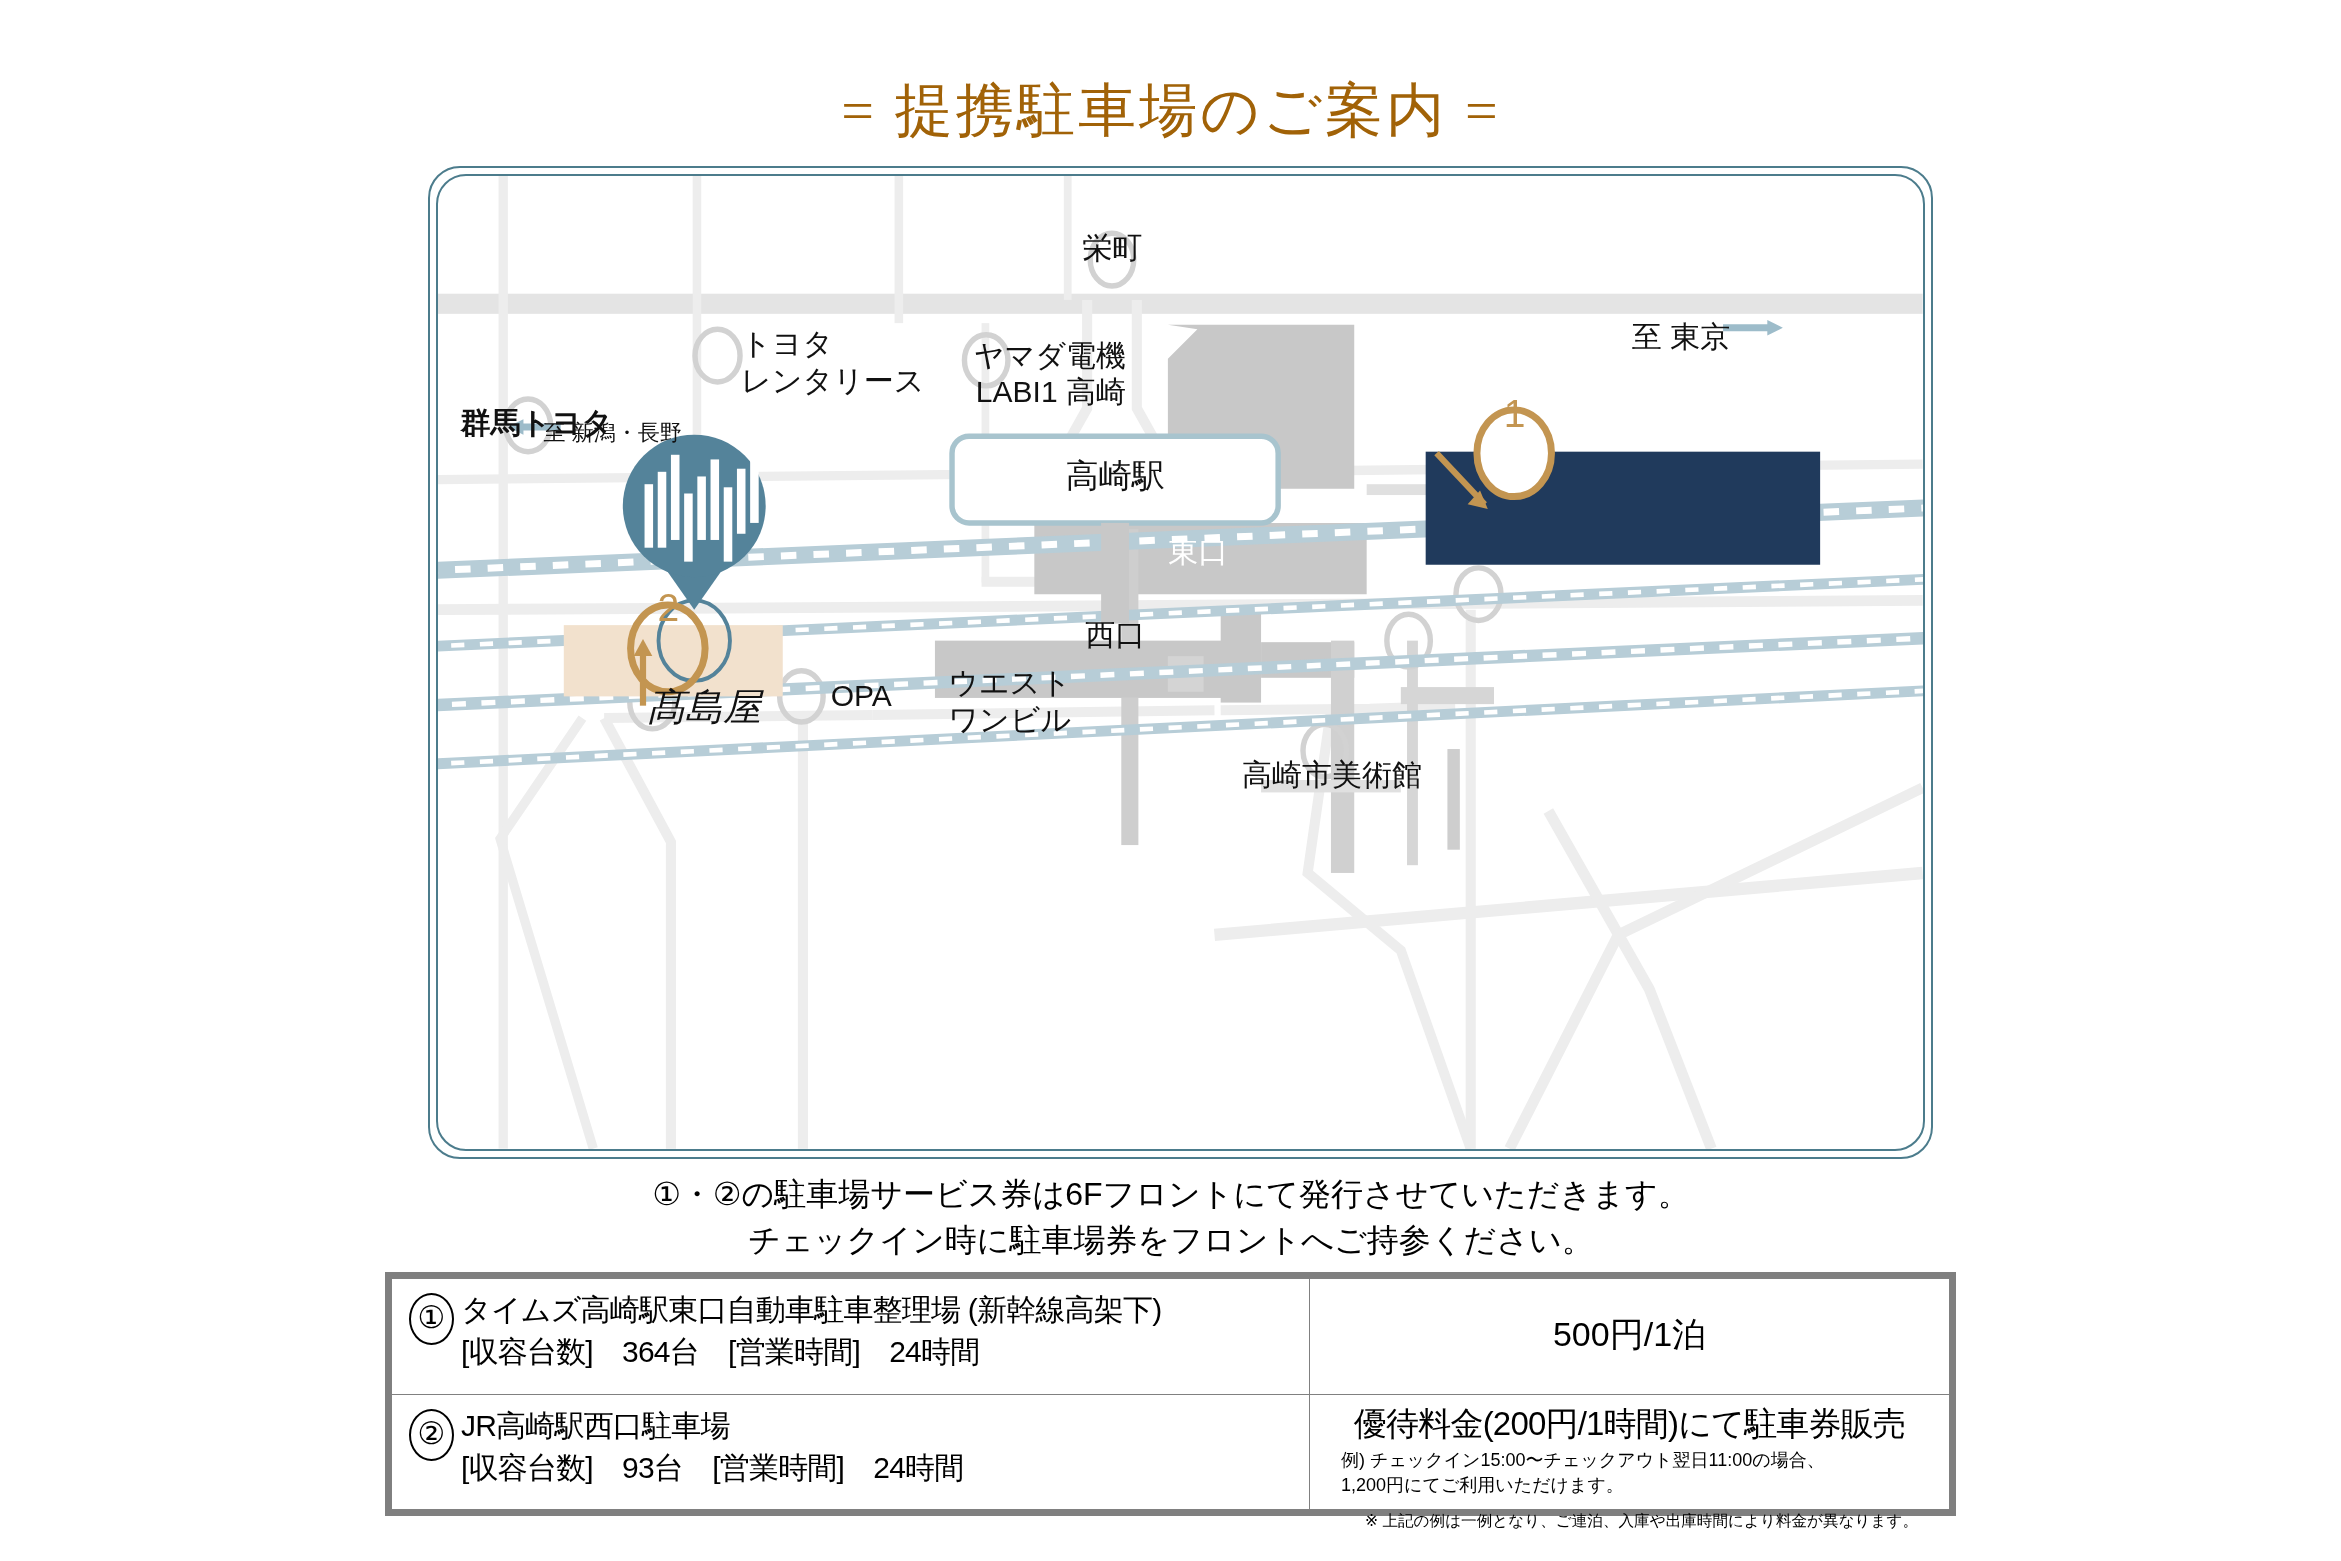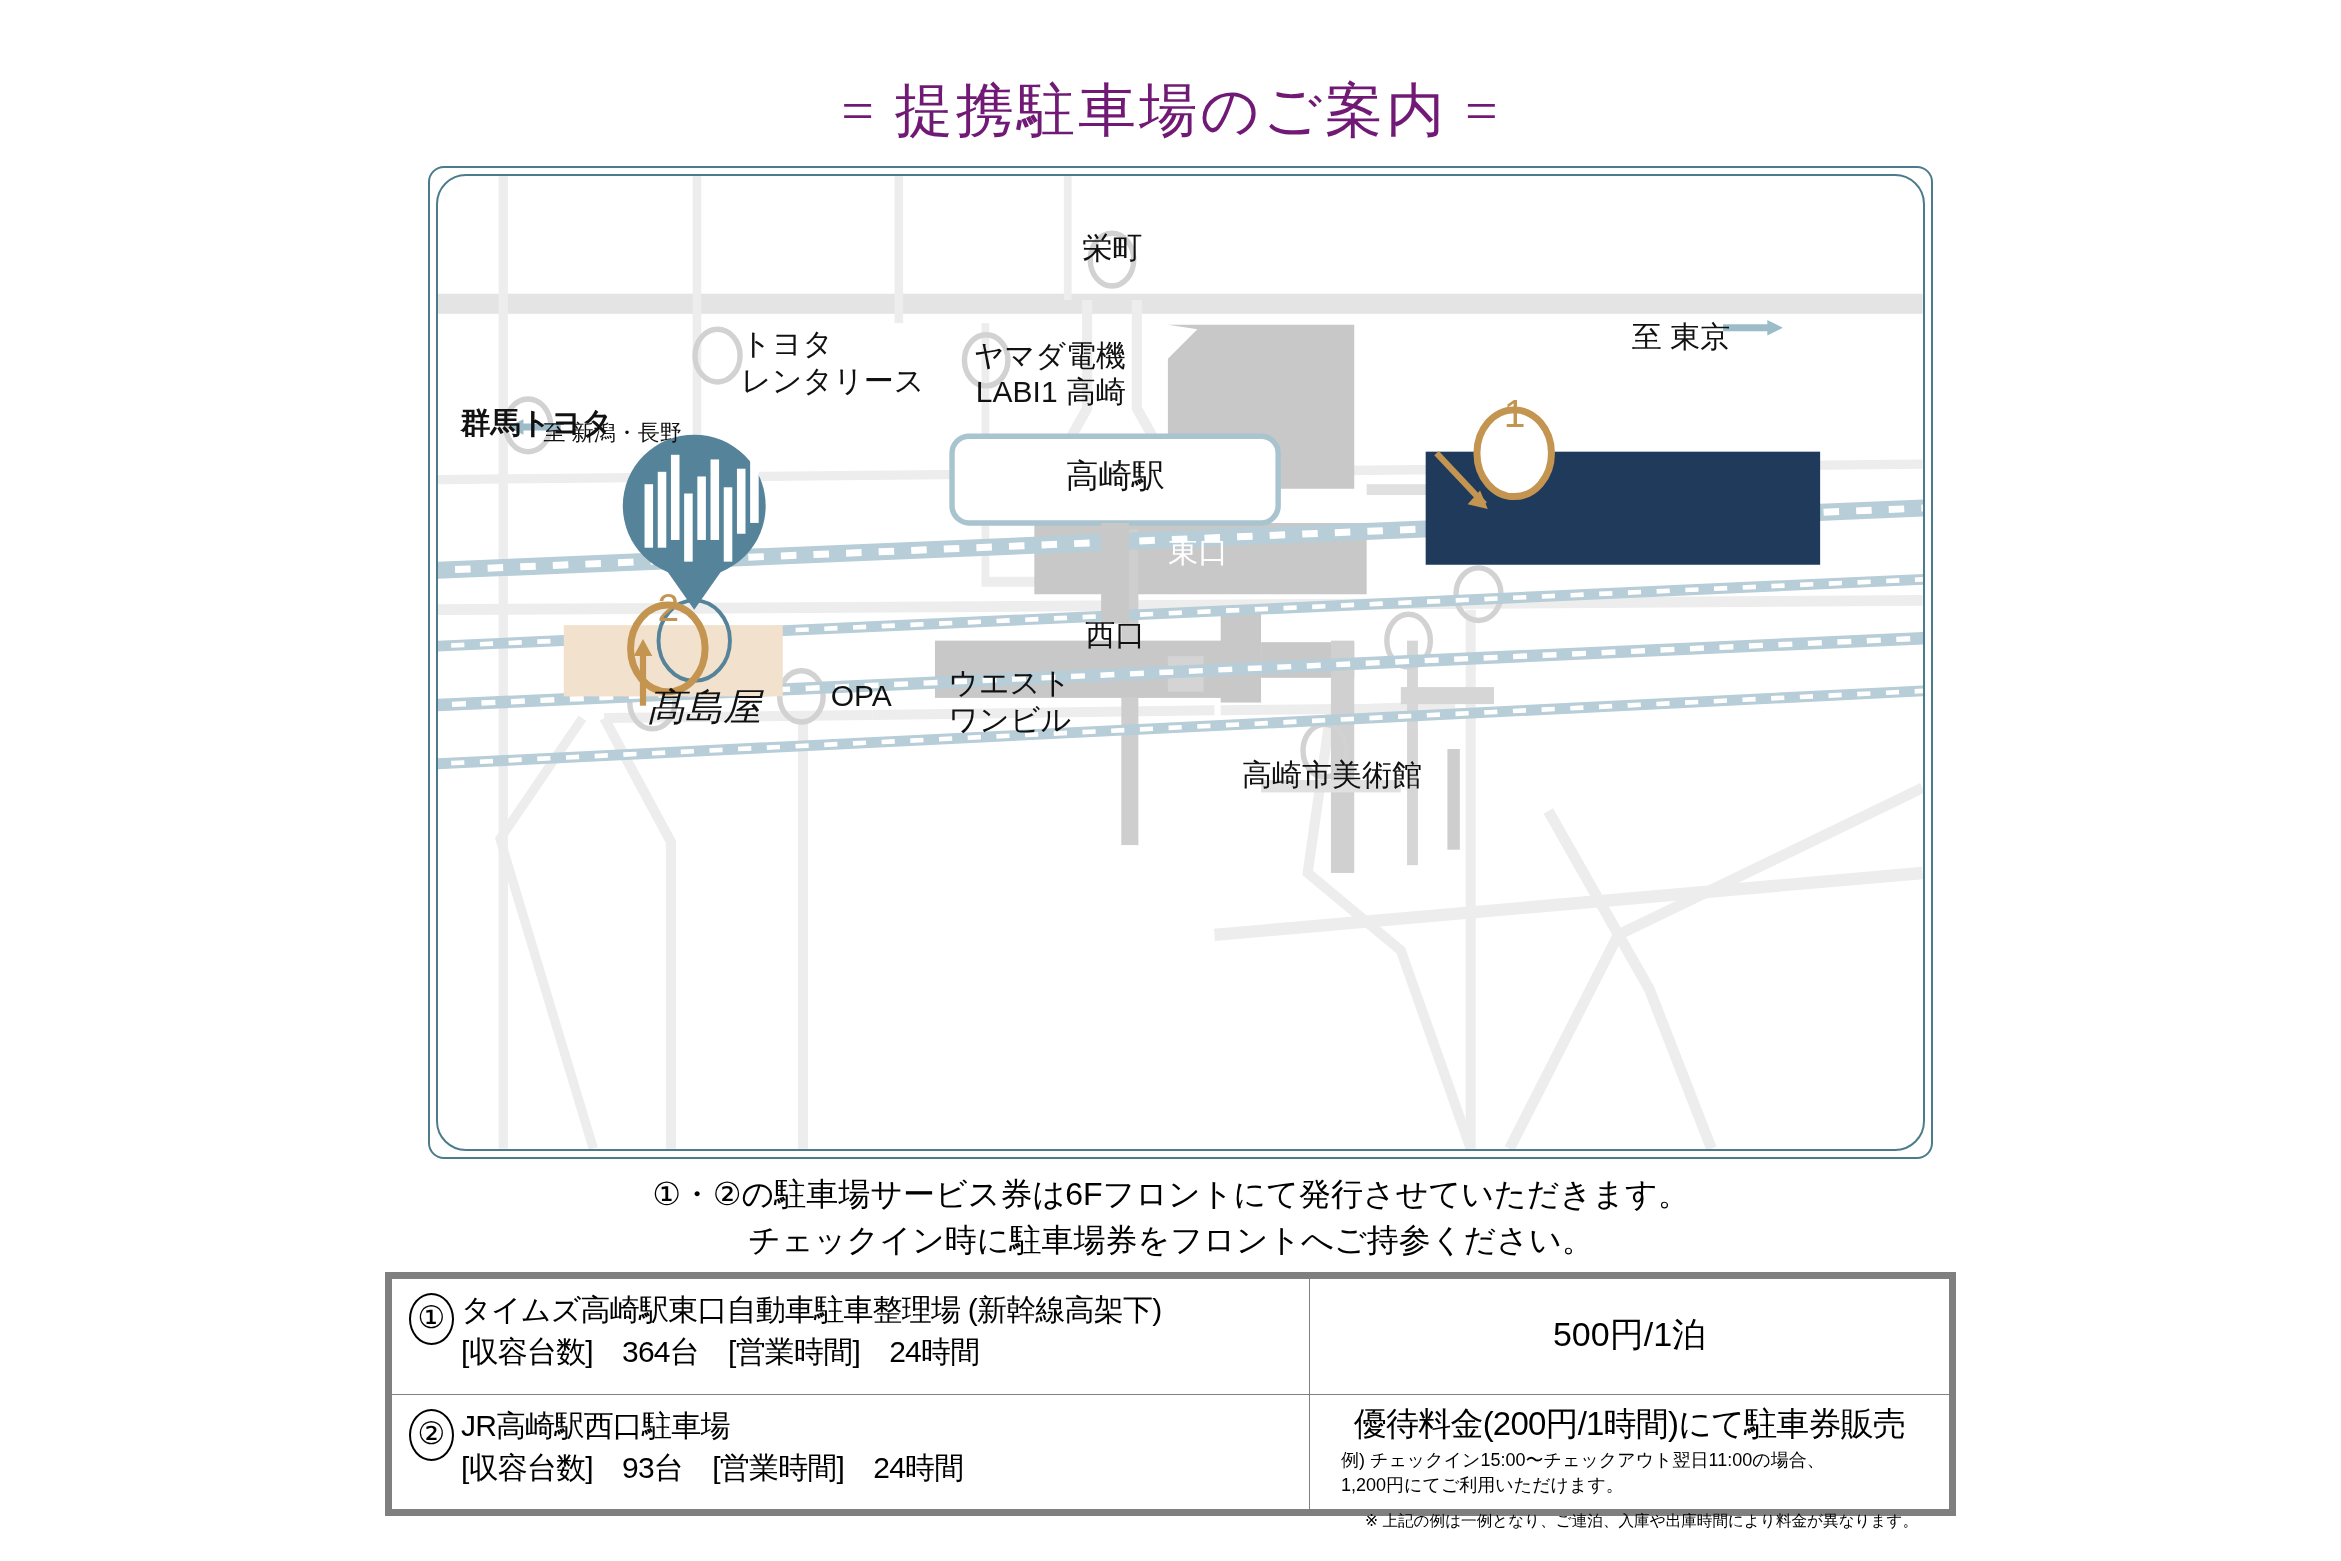--- a/index.html
+++ b/index.html
@@ -6,27 +6,27 @@
   body{
     width:2342px;height:1561px;background:#ffffff;
     font-family:"Liberation Sans","DejaVu Sans",sans-serif;
     overflow:hidden;position:relative;
   }
   
   #title{
     position:absolute;left:0;top:72px;width:2342px;
     text-align:center;
     font-family:"Liberation Serif","DejaVu Serif",serif;
-    font-size:58px;letter-spacing:3.1px;color:#701a75;
+    font-size:58px;letter-spacing:3.1px;color:#a16207;
     white-space:pre;
   }
   
   #map-frame{
     position:absolute;left:428px;top:166px;width:1505px;height:993px;
-    border:2.3px solid #4c7c8c;border-radius:16px;box-sizing:border-box;
+    border:2.3px solid #4c7c8c;border-radius:32px;box-sizing:border-box;
   }
   #map-frame-inner{
     position:absolute;left:6.2px;top:6.2px;right:6.2px;bottom:6.2px;
     border:2.3px solid #4c7c8c;border-radius:30px;box-sizing:border-box;
     overflow:hidden;background:#ffffff;
   }
   #map-canvas{position:absolute;left:0;top:0;width:100%;height:100%;}
   .maplabel{
     position:absolute;color:#111;white-space:pre;line-height:1.22;
     font-family:"Liberation Sans","DejaVu Sans",sans-serif;

